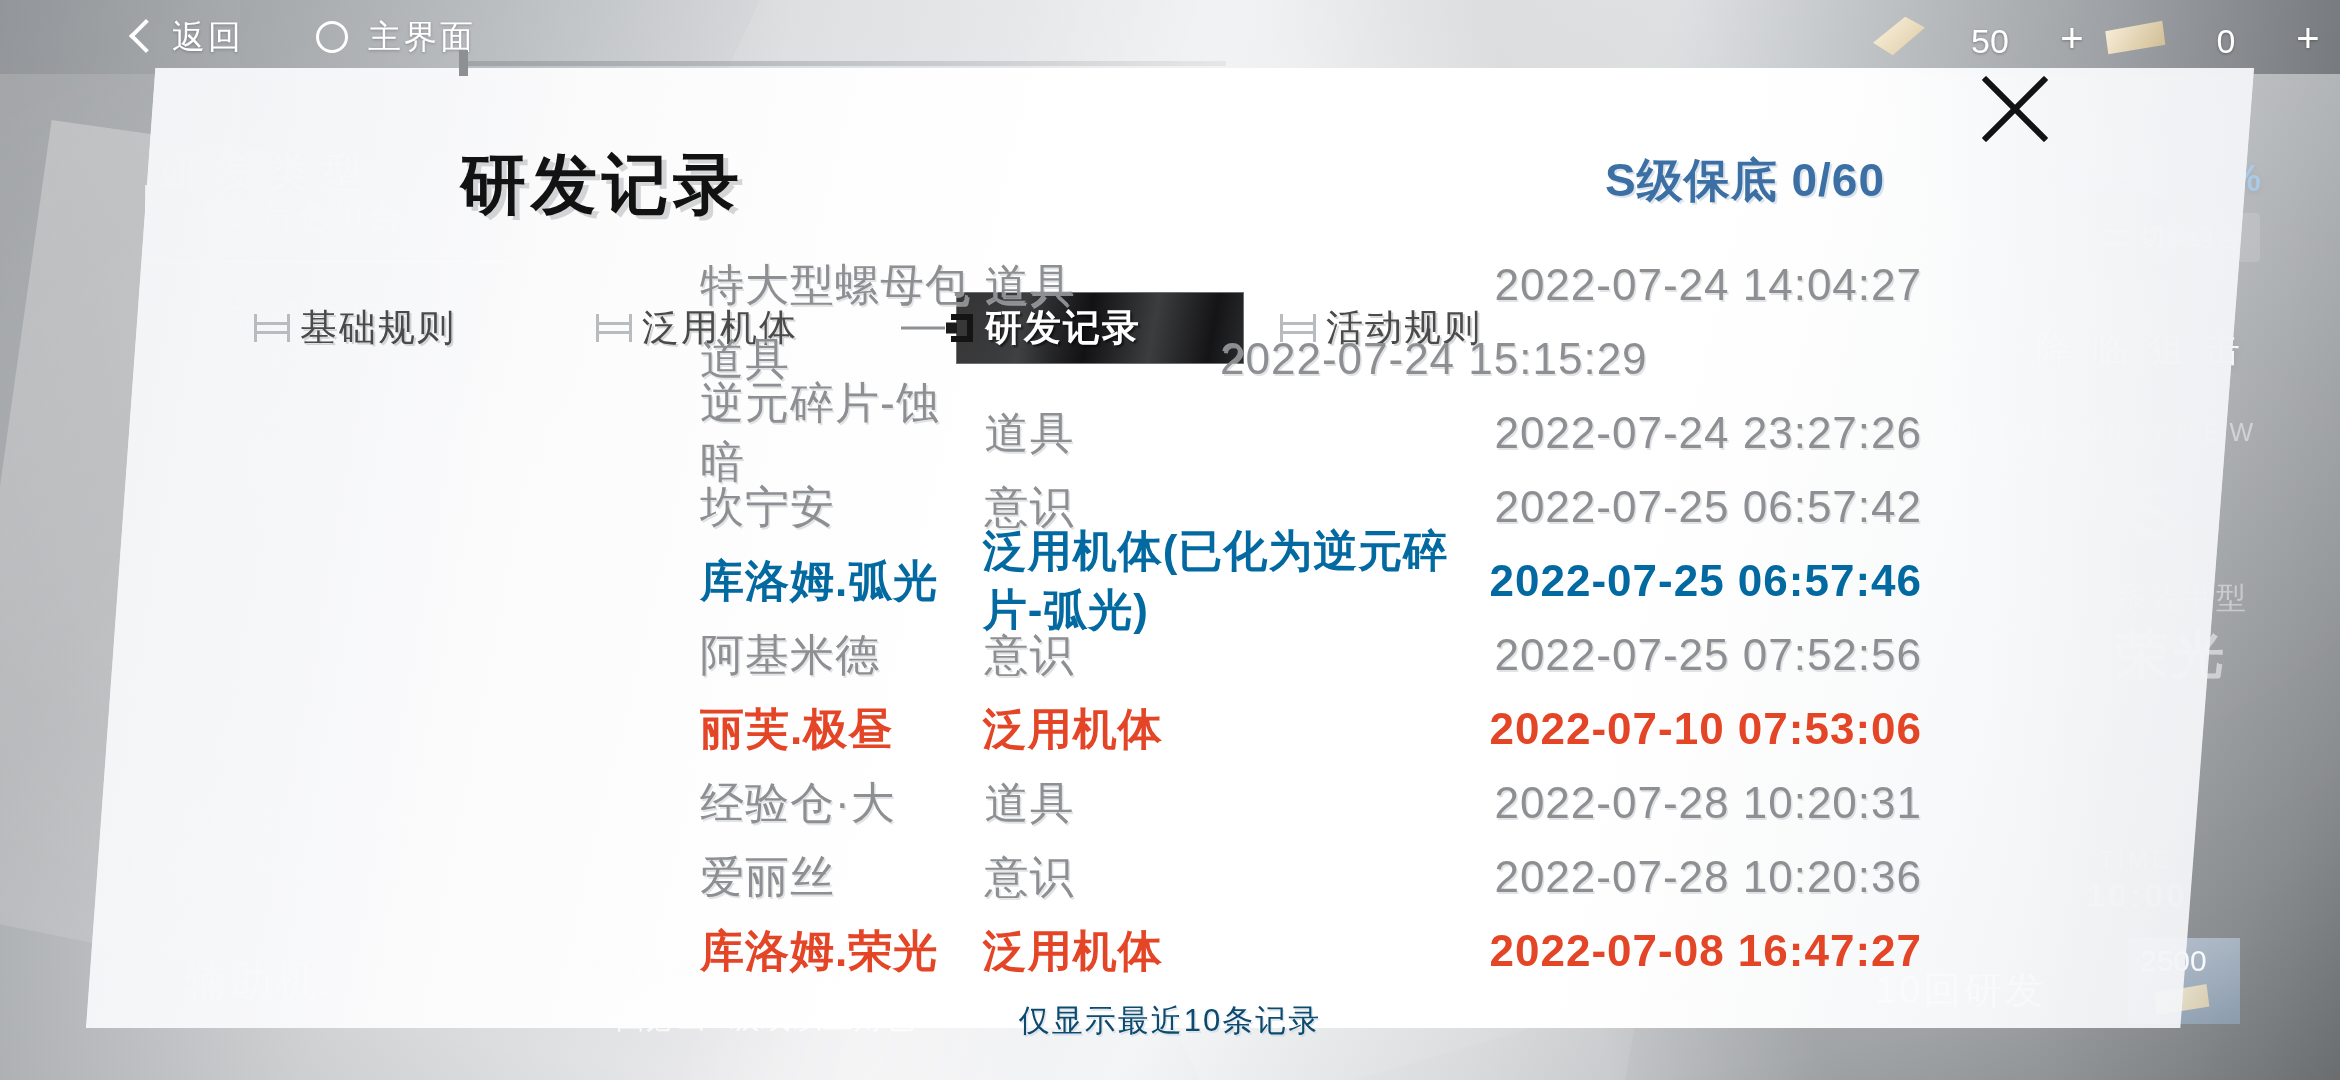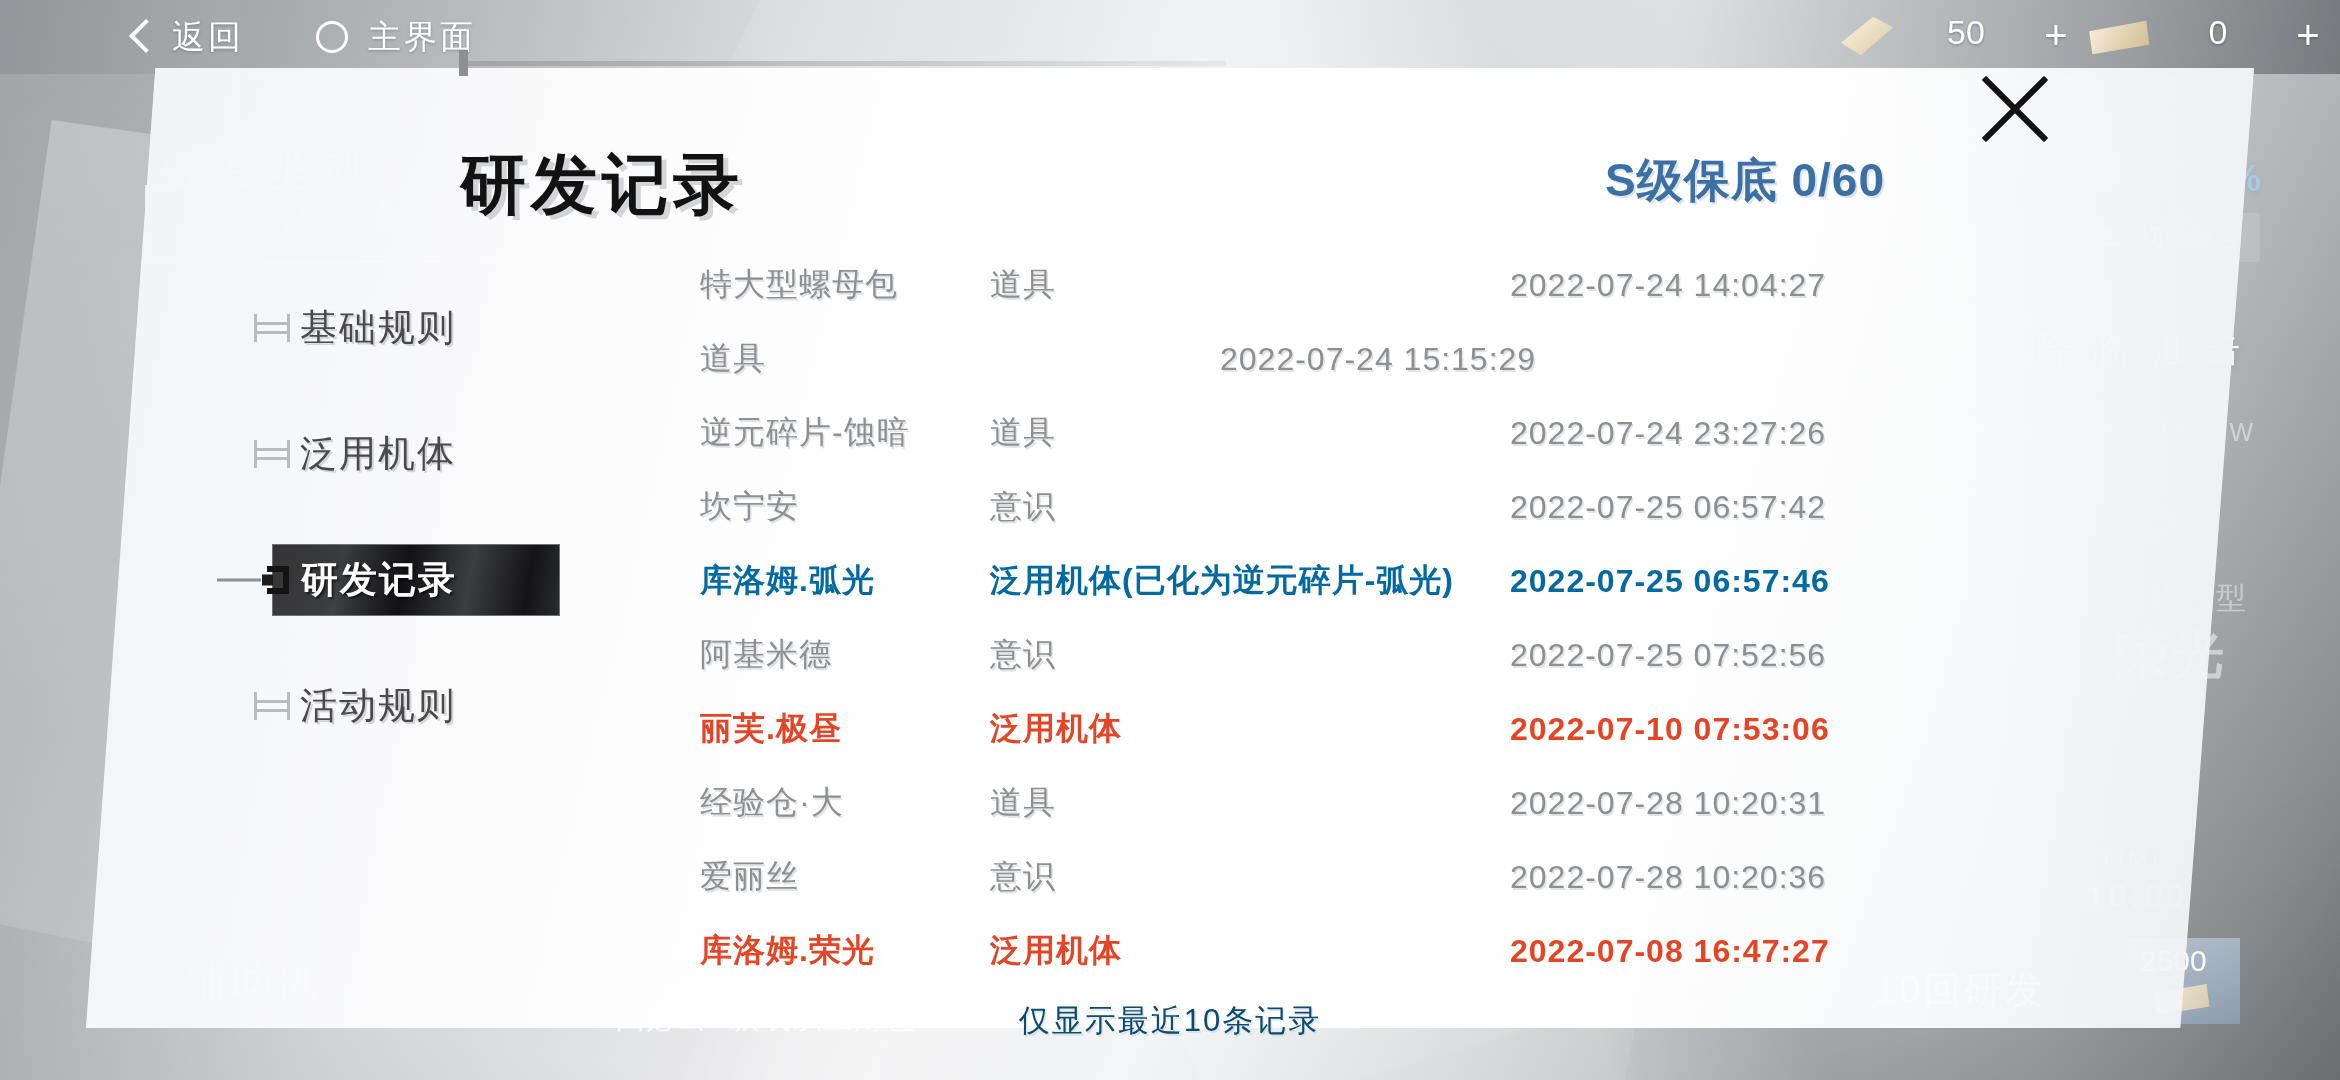--- a/index.html
+++ b/index.html
@@ -76,21 +76,21 @@
   }
   .circ {
     width: 32px; height: 32px; border: 3.5px solid #fff; border-radius: 50%;
   }
 
   
   .cur-wrap {
     position: absolute; right: 0; top: 0; height: 74px; z-index: 7;
     display: flex; align-items: center;
   }
-  .cur-group { display: flex; align-items: flex-start; gap: 12px; }
+  .cur-group { display: flex; align-items: flex-end; gap: 4px; }
   .cur-icon {
     width: 62px; height: 48px; margin-right: 10px; position: relative;
     filter: drop-shadow(0 1px 2px rgba(0,0,0,.2));
   }
   .cur-icon.nut {
     background: linear-gradient(135deg,#fff8e8,#d8c49a);
     clip-path: polygon(8% 62%, 60% 8%, 92% 30%, 40% 88%);
   }
   .cur-icon.ticket {
     background: linear-gradient(120deg,#fdf4e4,#e3d4b4 52%,#cbb98f);
@@ -251,21 +251,21 @@
   .close-x::before, .close-x::after {
     content: ""; position: absolute; left: 6px; top: 48px;
     width: 88px; height: 6px; background: #131313; border-radius: 1px;
   }
   .close-x::before { transform: rotate(45deg); }
   .close-x::after  { transform: rotate(-45deg); }
 
   
   .side {
     position: absolute; z-index: 12; left: 272px; top: 292px;
-    display: flex; flex-direction: column; gap: 54px;
+    display: flex; flex-direction: row; gap: 54px;
   }
   .side-item {
     position: relative; width: 288px; height: 72px;
     display: flex; align-items: center; cursor: pointer;
   }
   .side-label {
     padding-left: 28px; font-size: 37px; letter-spacing: 2px;
     color: #4a4a4a; text-shadow: 2px 2px 0 rgba(180,183,186,.55);
   }
   .bracket { position: absolute; pointer-events: none; }
@@ -297,21 +297,21 @@
   }
   .active-marker::after {
     content: ""; position: absolute; right: -12px; top: -4px;
     width: 11px; height: 11px; background: #1b1b1b;
   }
 
   
   .tbl { position: absolute; z-index: 12; left: 700px; top: 248px; width: 1230px; }
   .row {
     display: flex; align-items: center; height: 74px;
-    font-size: 32px; letter-spacing: 1px;
+    font-size: 44px; letter-spacing: 1px;
   }
   .c-name { width: 290px; }
   .c-type { width: 520px; }
   .c-time { flex: 1; padding-right: 8px; white-space: nowrap; }
   .row.normal { color: #8d8f92; text-shadow: 1.5px 1.5px 0 rgba(205,208,211,.6); }
   .row.orange { color: #0369a1; font-weight: 700; }
   .row.red    { color: #e44526; font-weight: 700; }
 
   .tbl-note {
     position: absolute; z-index: 12; left: 0; top: 990px; width: 2168px;

